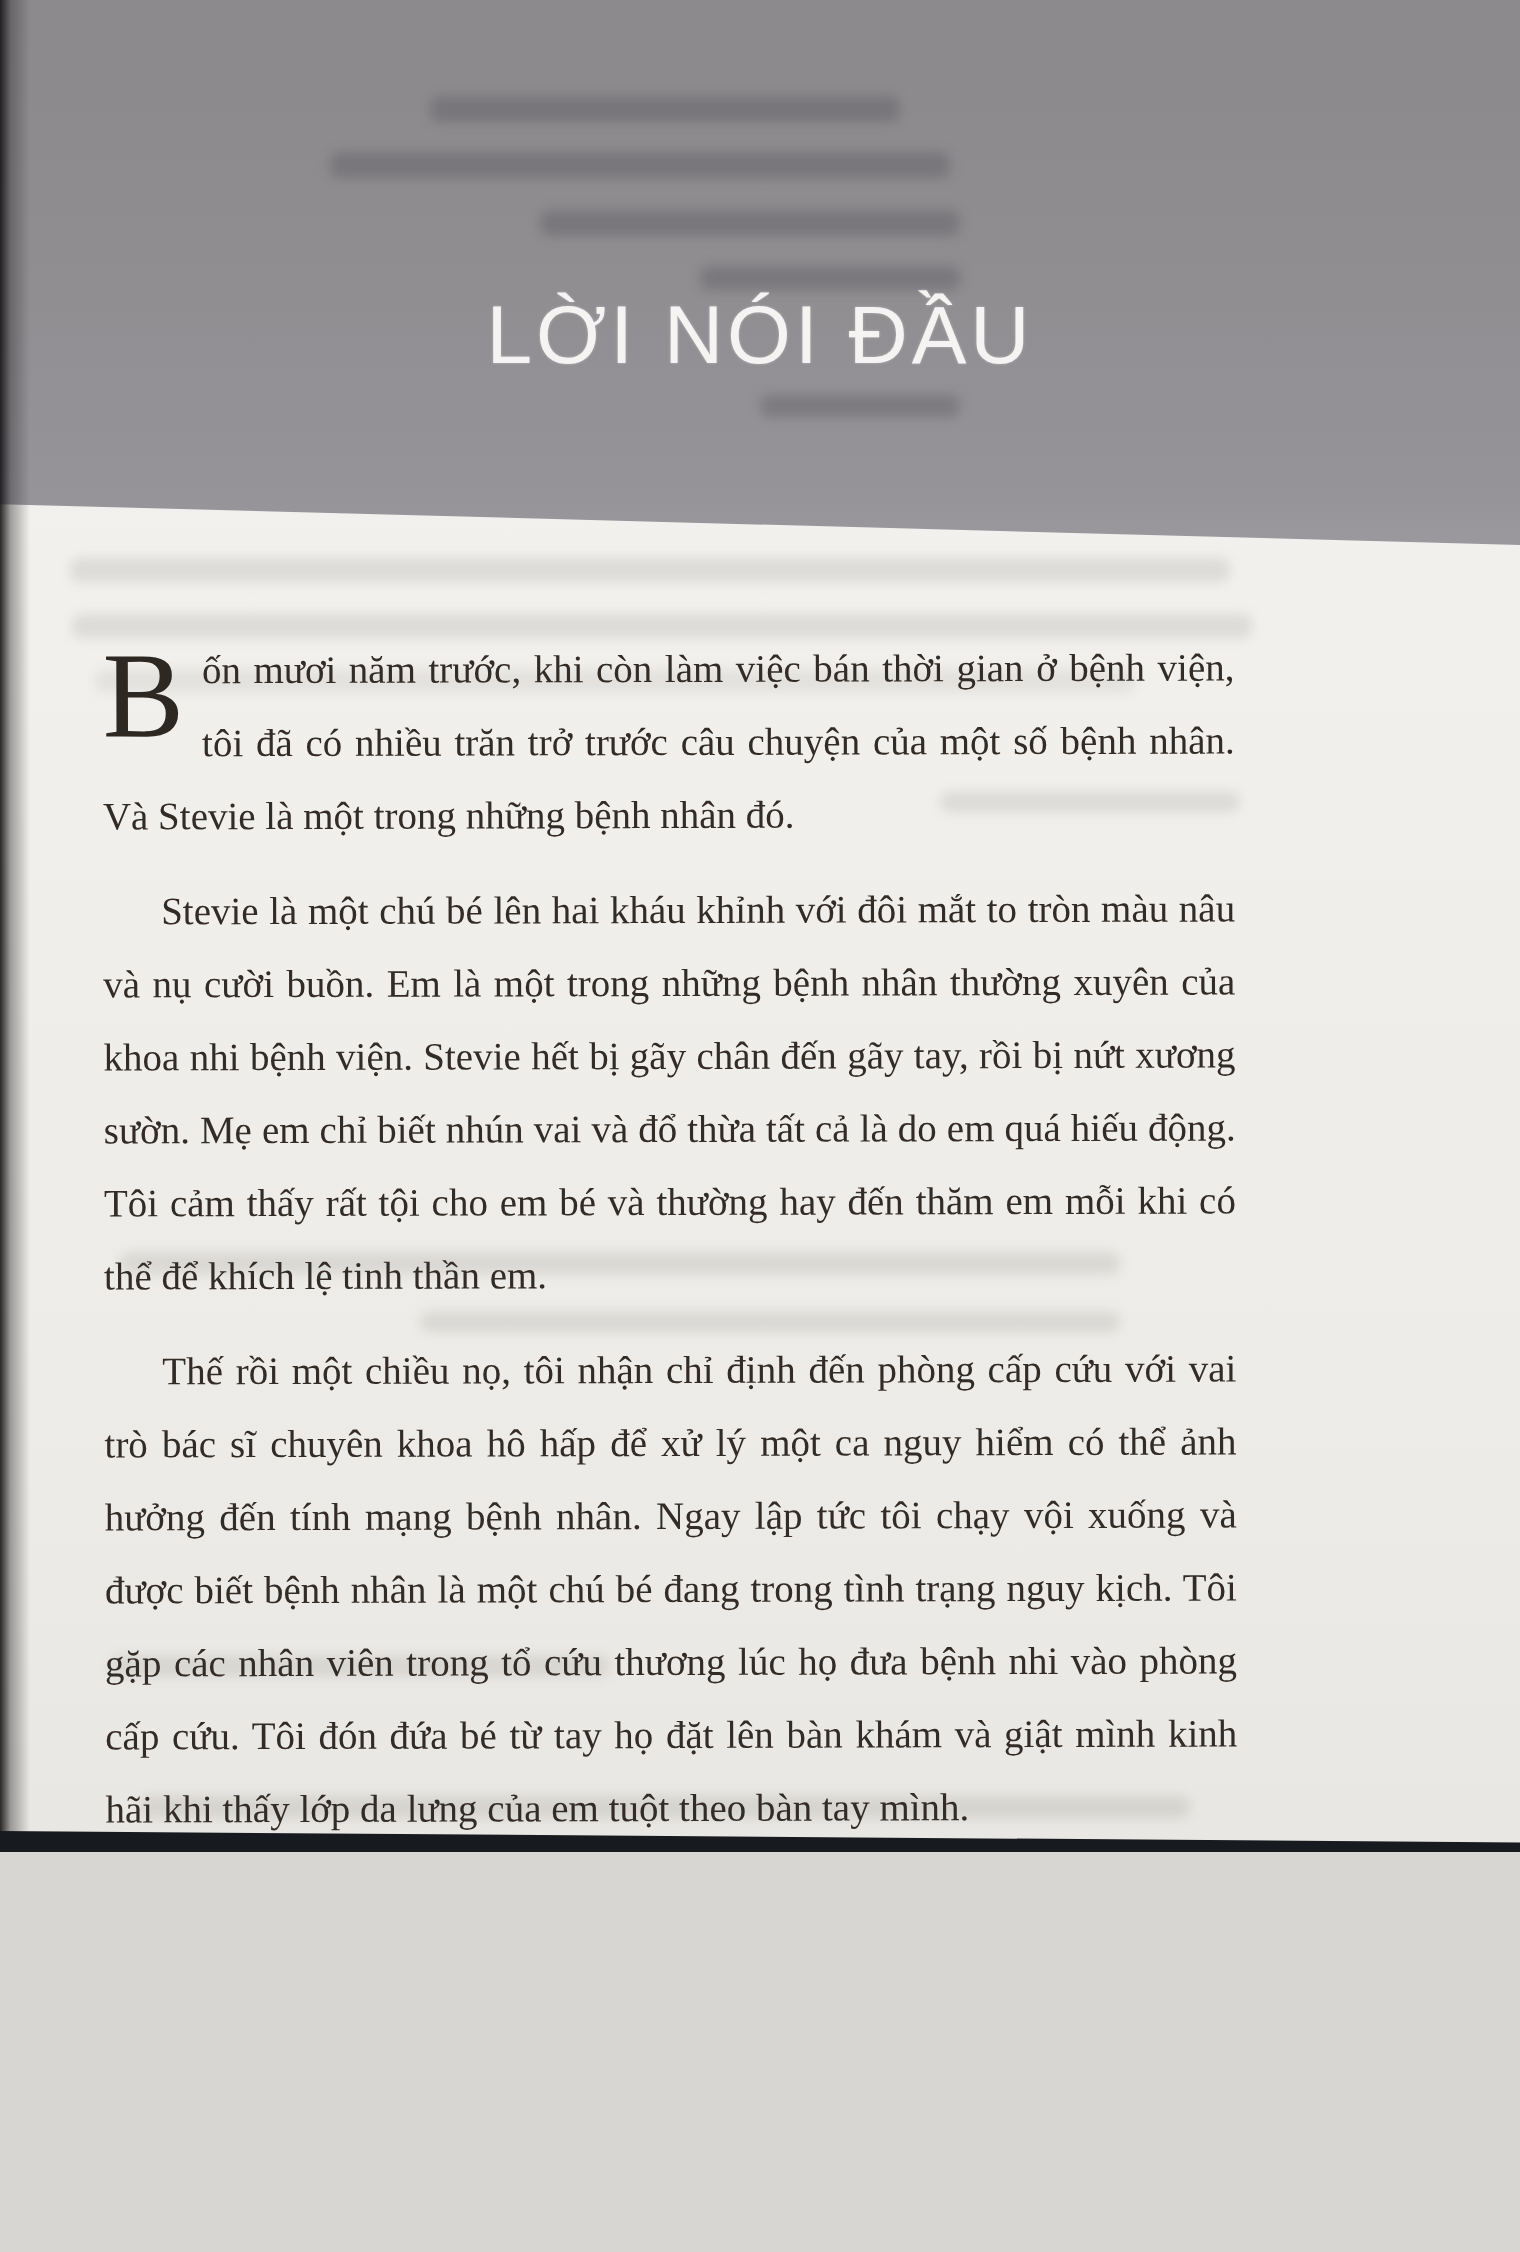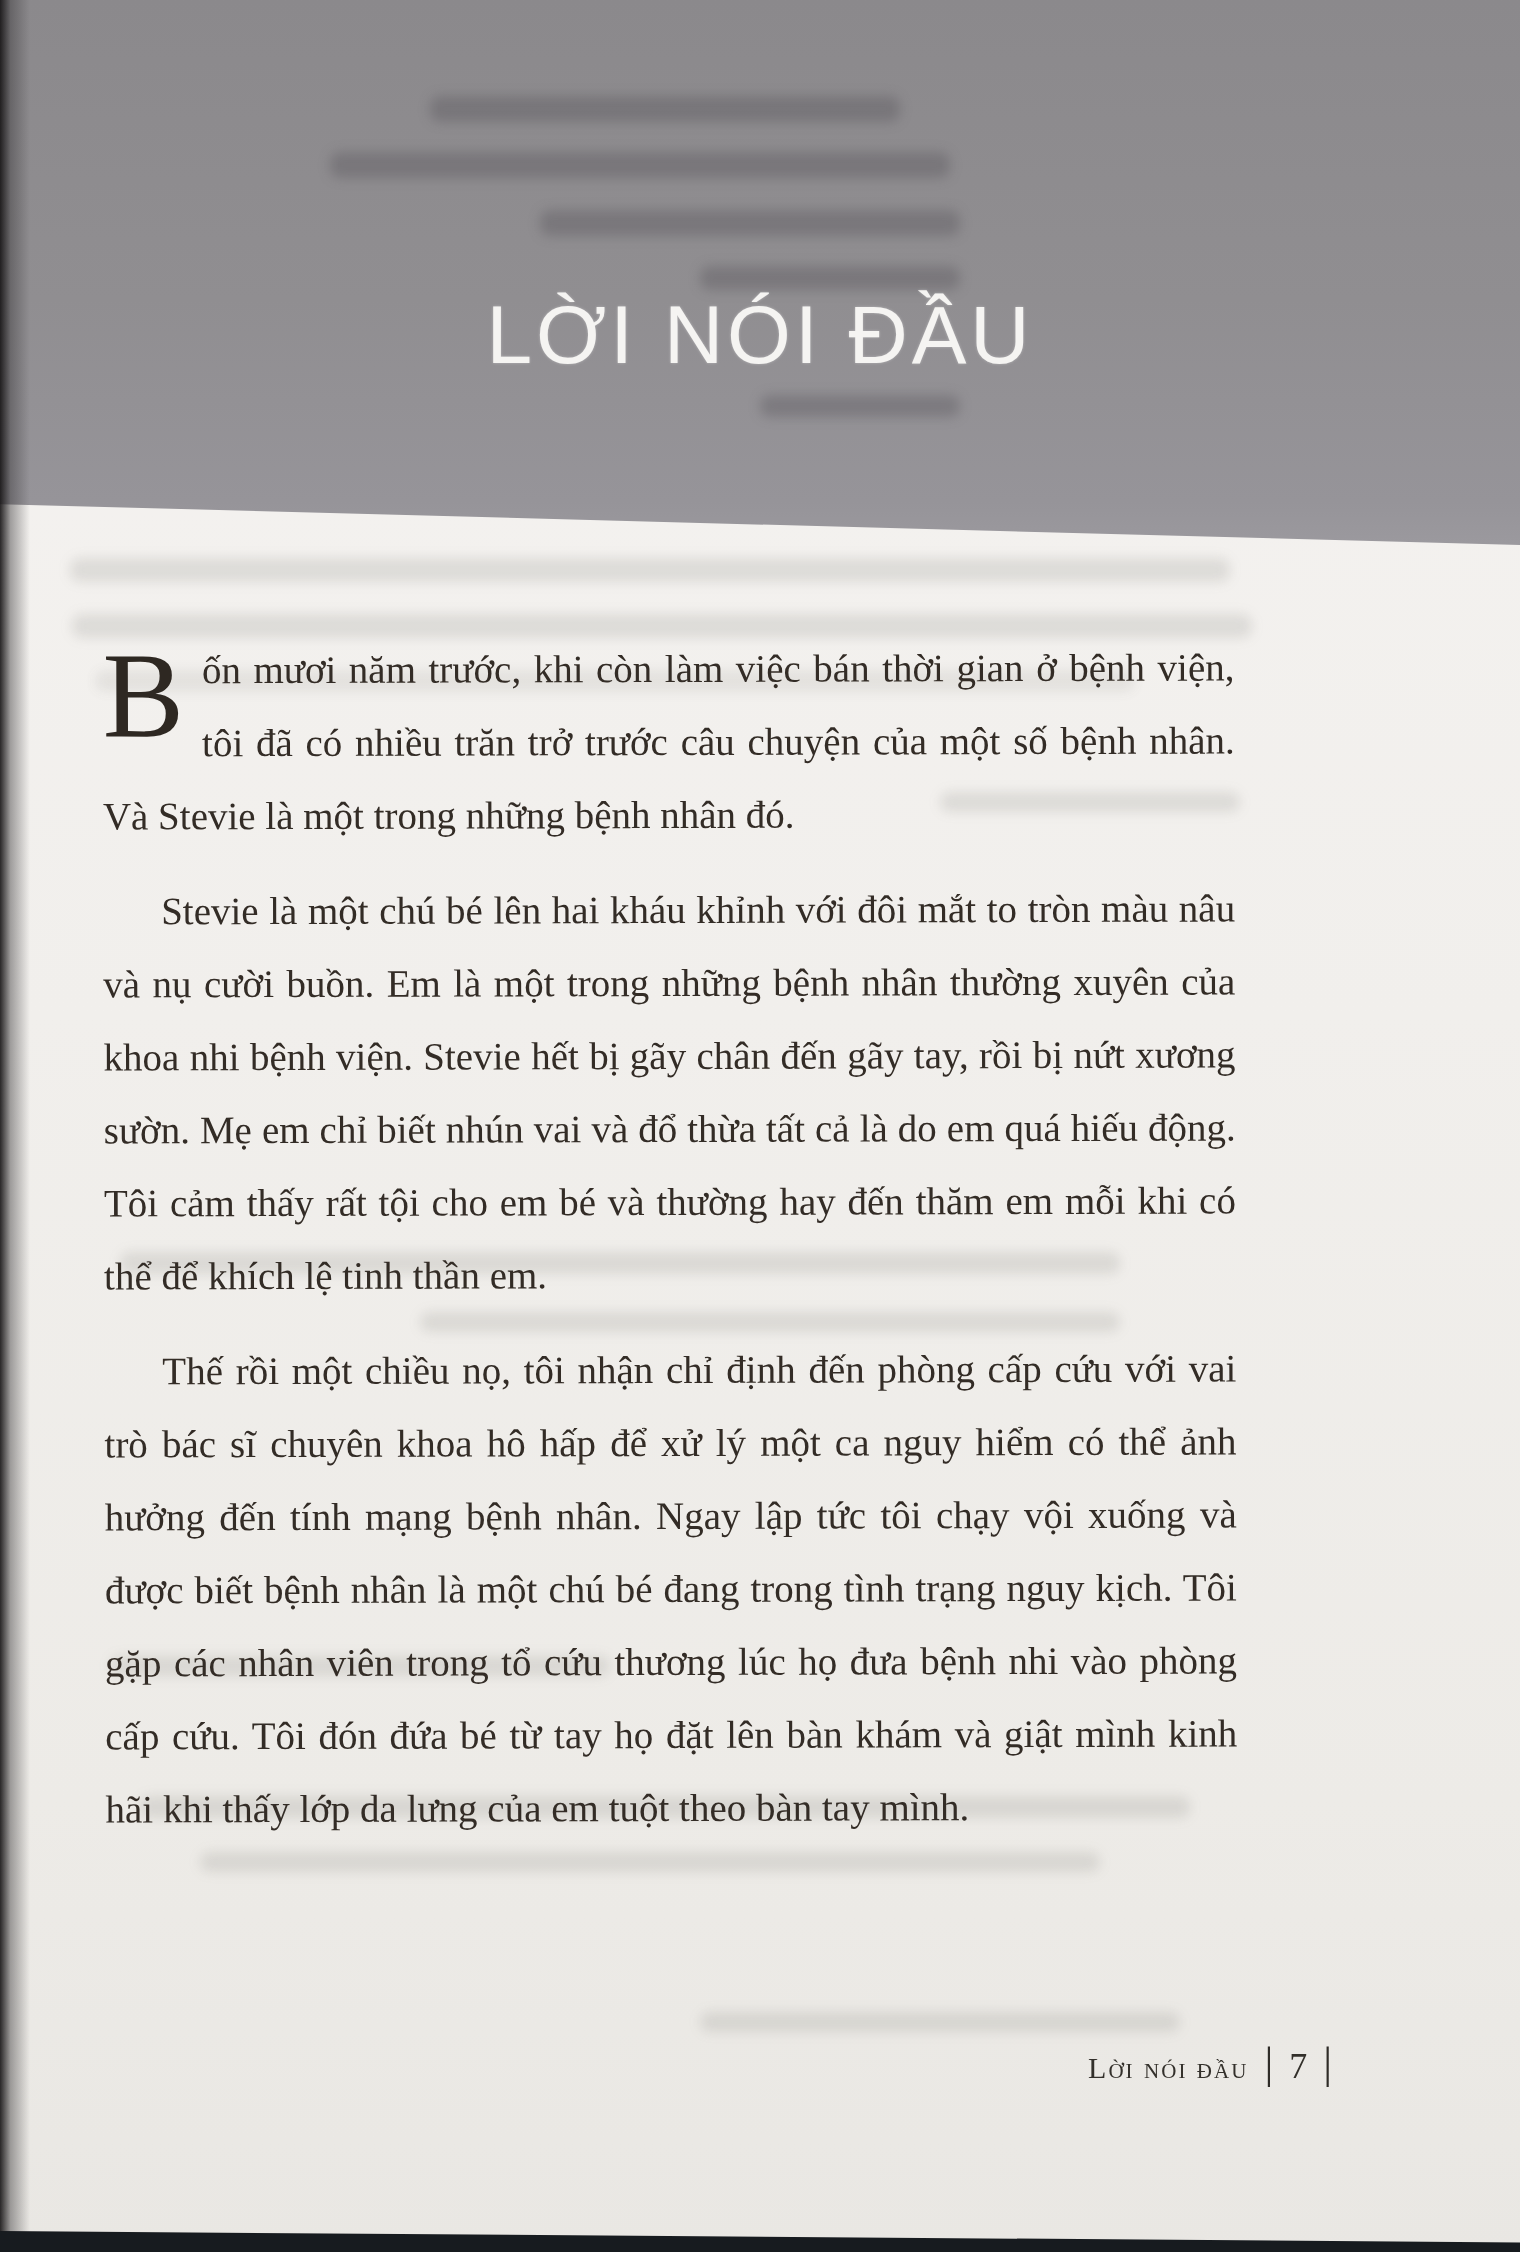--- a/index.html
+++ b/index.html
@@ -1,19 +1,19 @@
 <!DOCTYPE html>
 <html><head>
 <meta charset="utf-8">
 <style>
   html, body { margin: 0; padding: 0; background: #d8d6d3; }
   .page {
     position: relative;
     width: 1520px;
-    height: 2252px;
+    height: 1852px;
     margin: 0 auto;
     background: linear-gradient(180deg, #f5f3f1 0%, #f1efec 45%, #edebe7 80%, #e9e7e3 100%);
     overflow: hidden;
     font-family: "Liberation Serif", serif;
   }
 
   
   .header-band {
     position: absolute;
     left: 0; top: 0;

